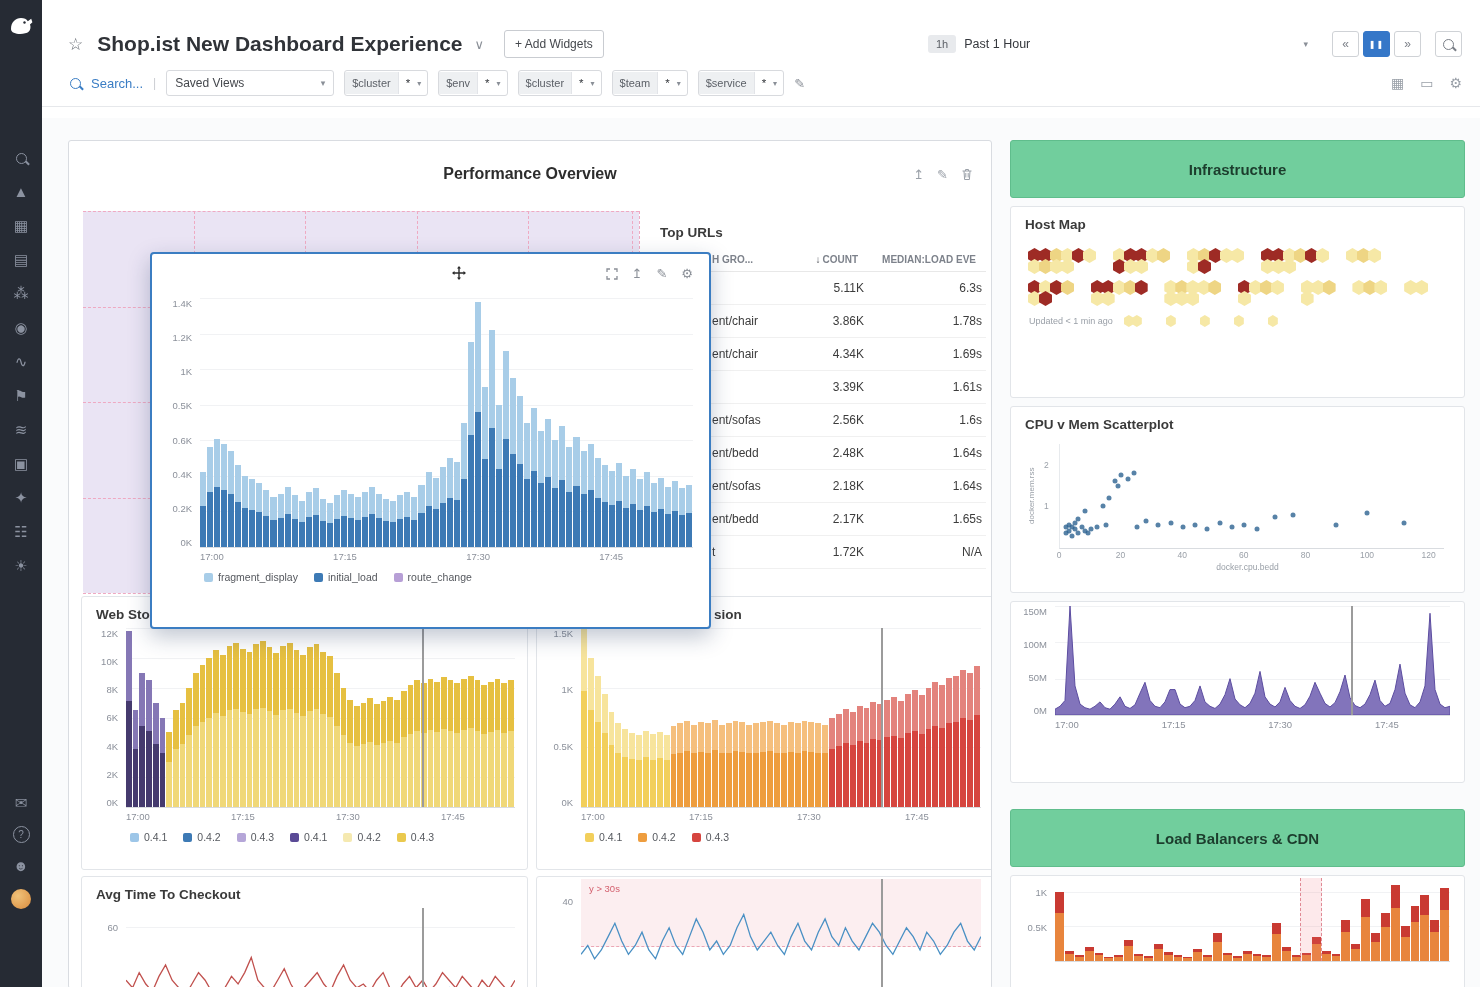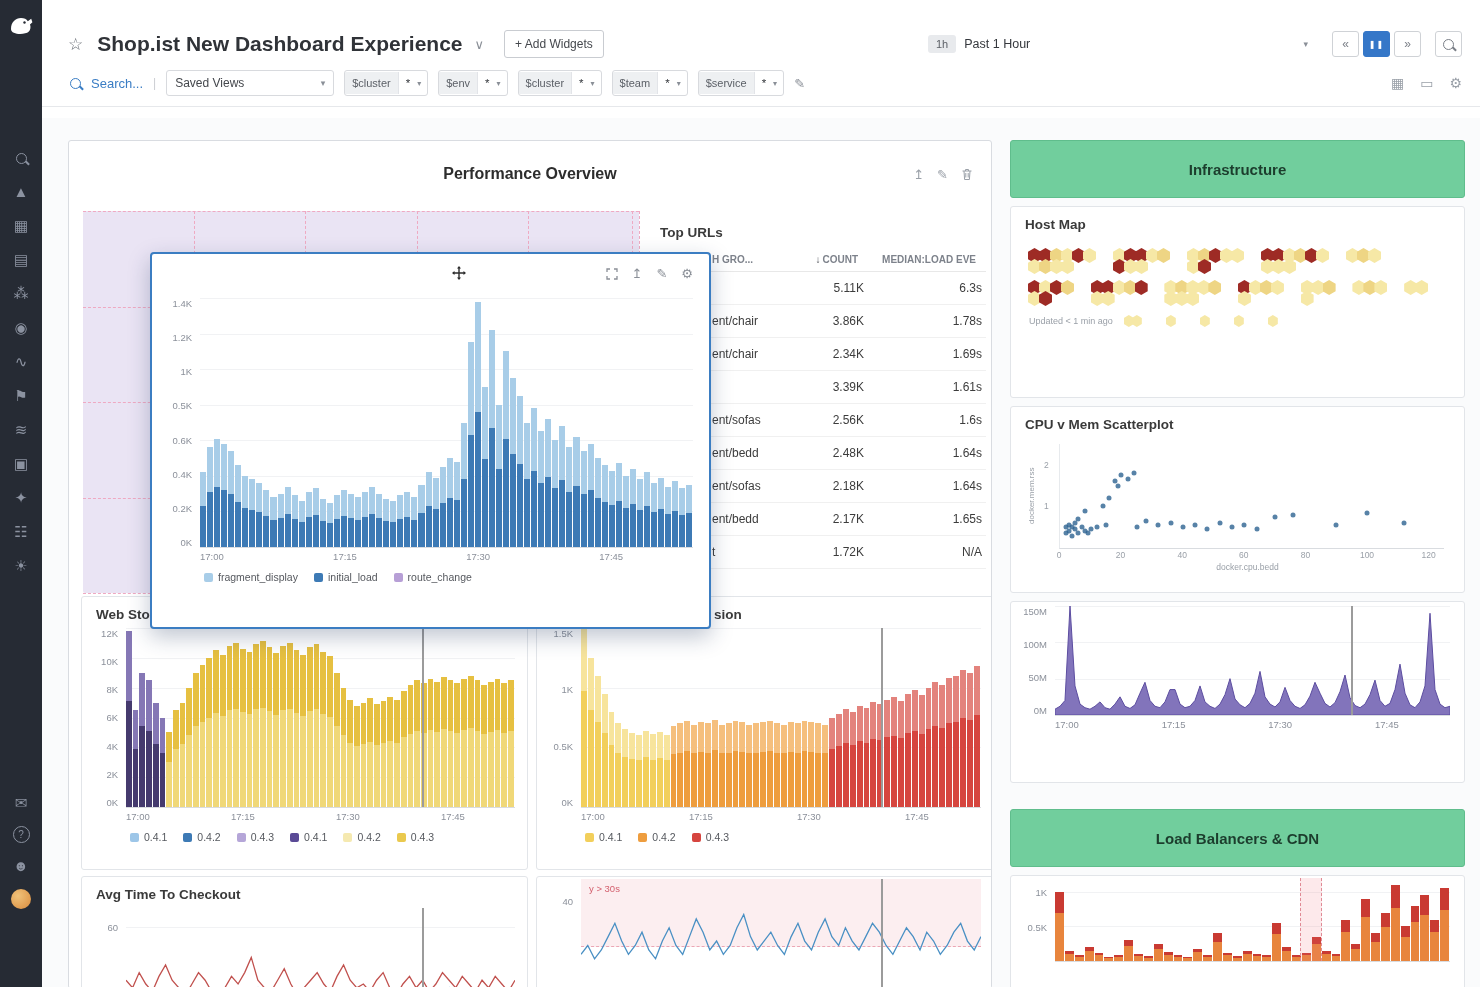--- a/index.html
+++ b/index.html
@@ -275,21 +275,21 @@
               <span class="c-count">5.11K</span>
               <span class="c-med">6.3s</span>
             </div>
             <div class="t-row">
               <span class="c-path">ent/chair</span>
               <span class="c-count">3.86K</span>
               <span class="c-med">1.78s</span>
             </div>
             <div class="t-row">
               <span class="c-path">ent/chair</span>
-              <span class="c-count">2.34K</span>
+              <span class="c-count">4.34K</span>
               <span class="c-med">1.69s</span>
             </div>
             <div class="t-row">
               <span class="c-path"></span>
               <span class="c-count">3.39K</span>
               <span class="c-med">1.61s</span>
             </div>
             <div class="t-row">
               <span class="c-path">ent/sofas</span>
               <span class="c-count">2.56K</span>

